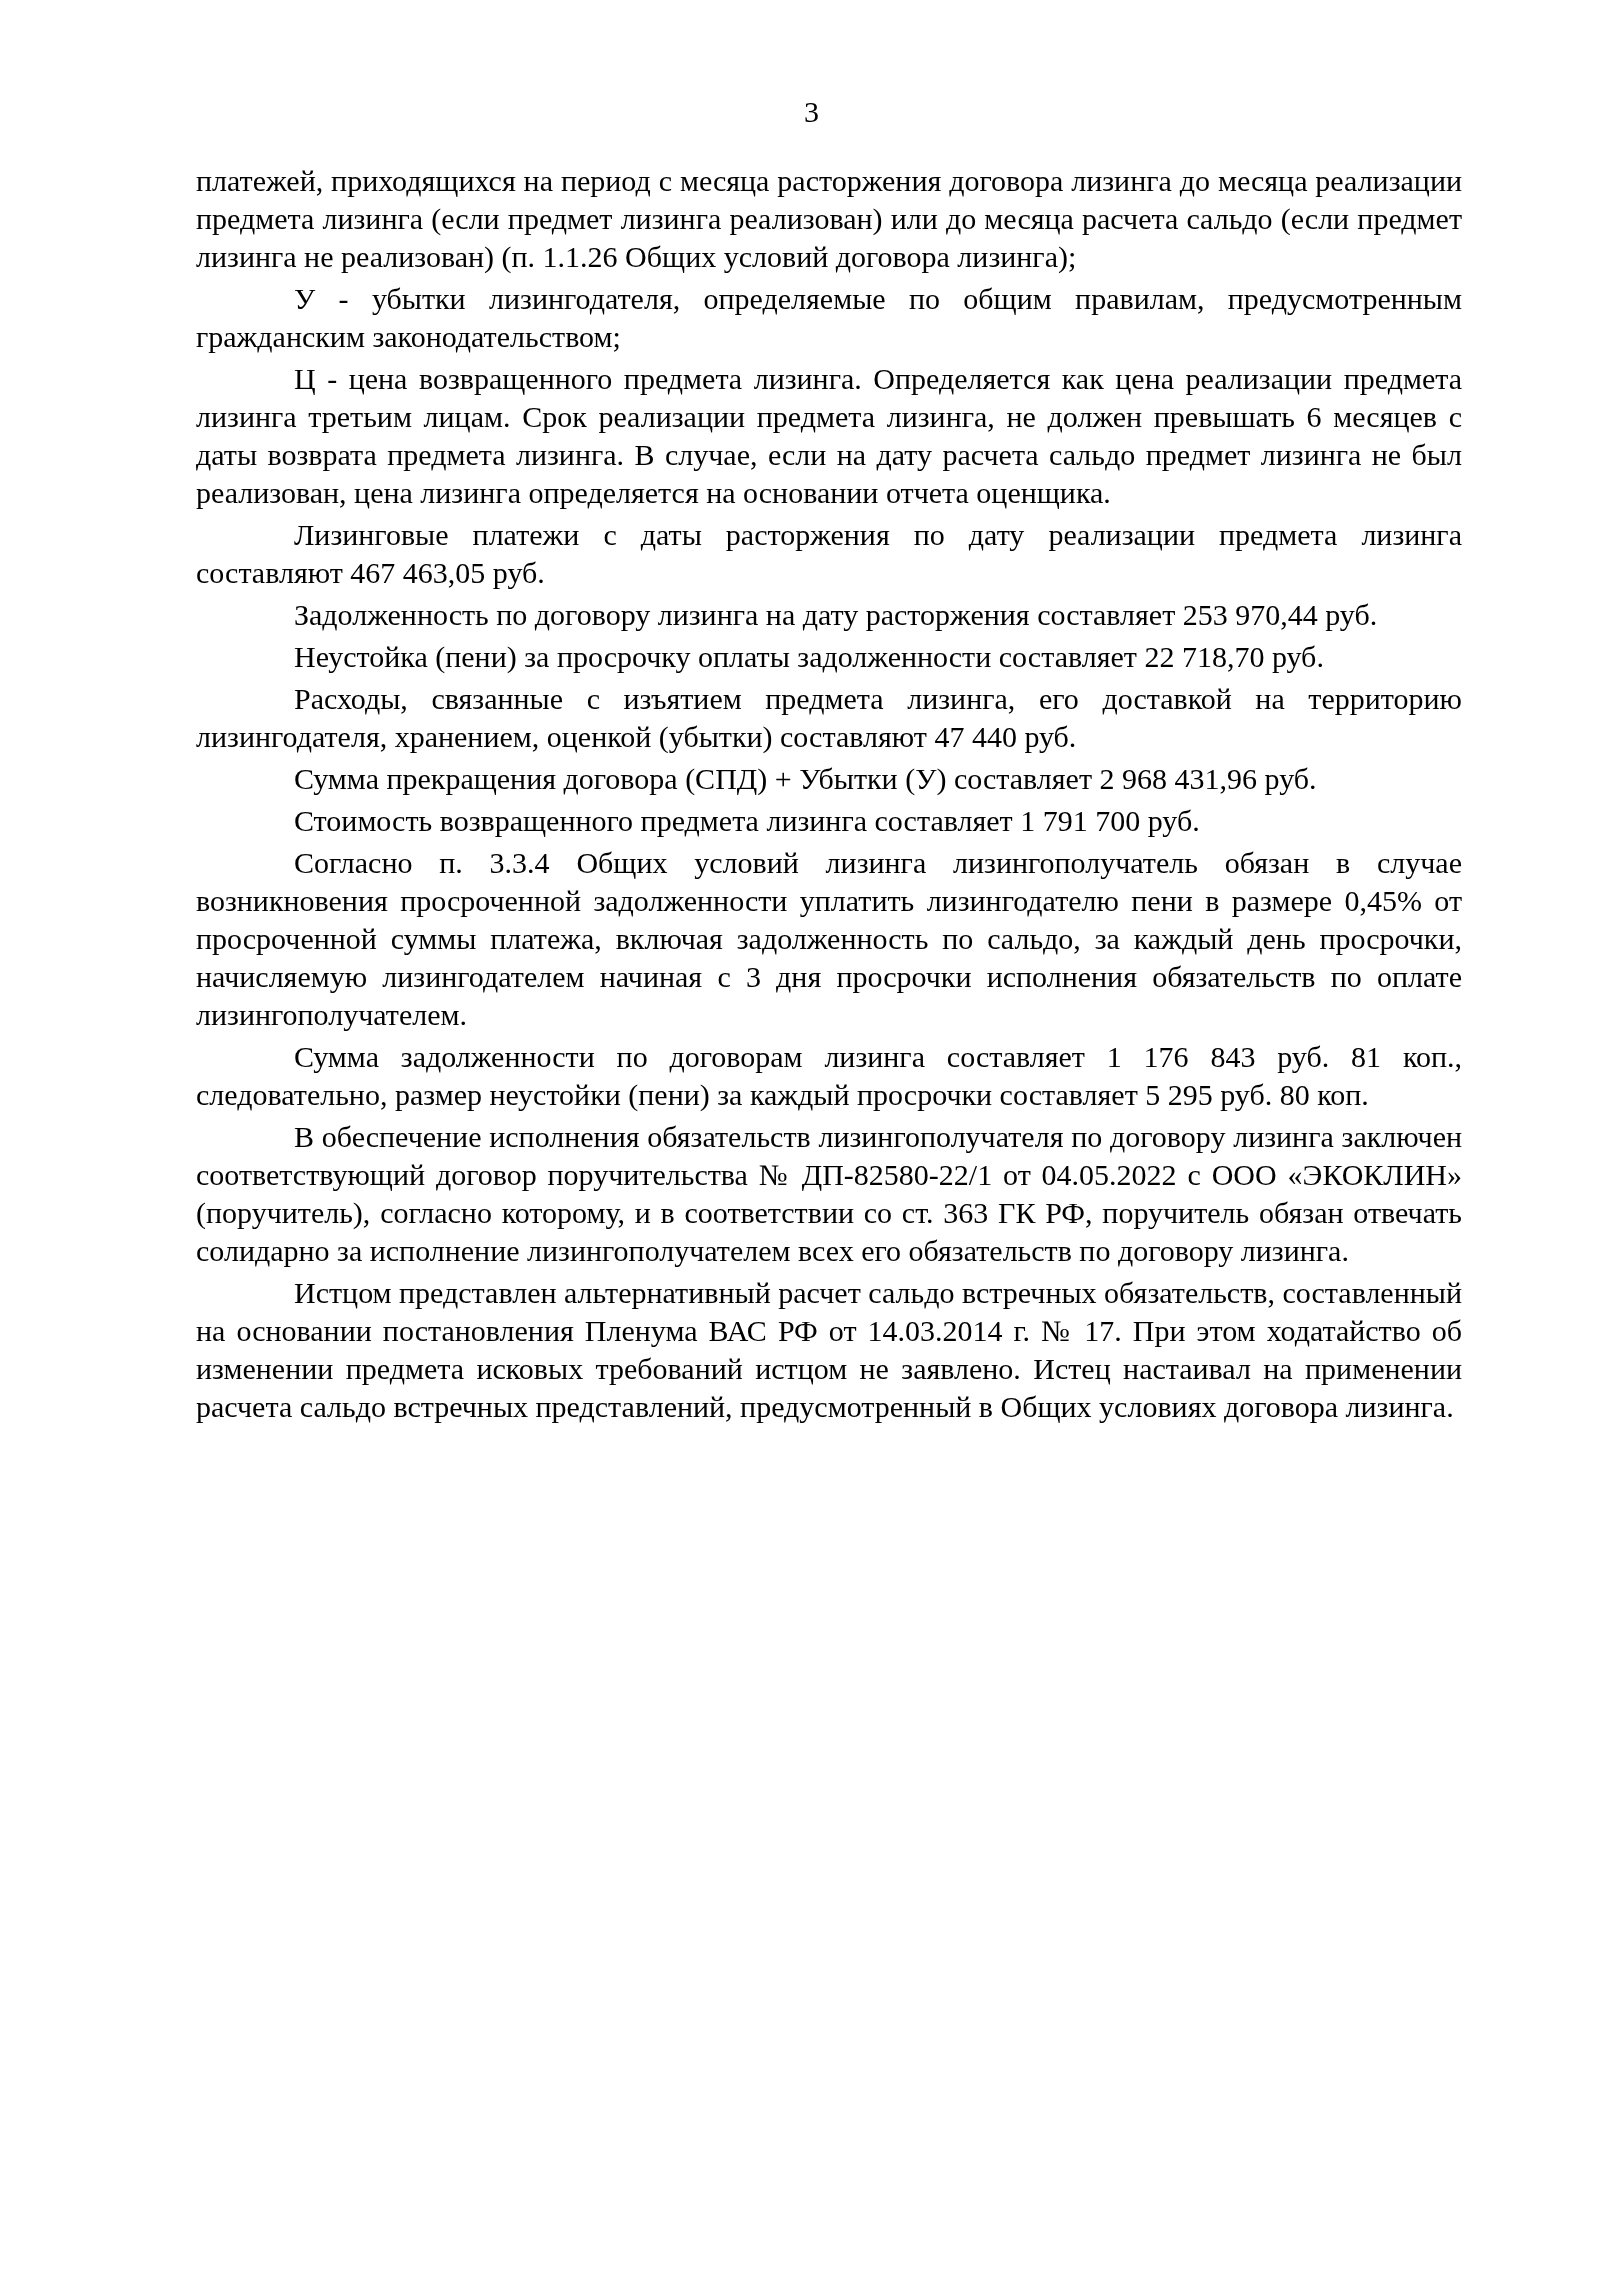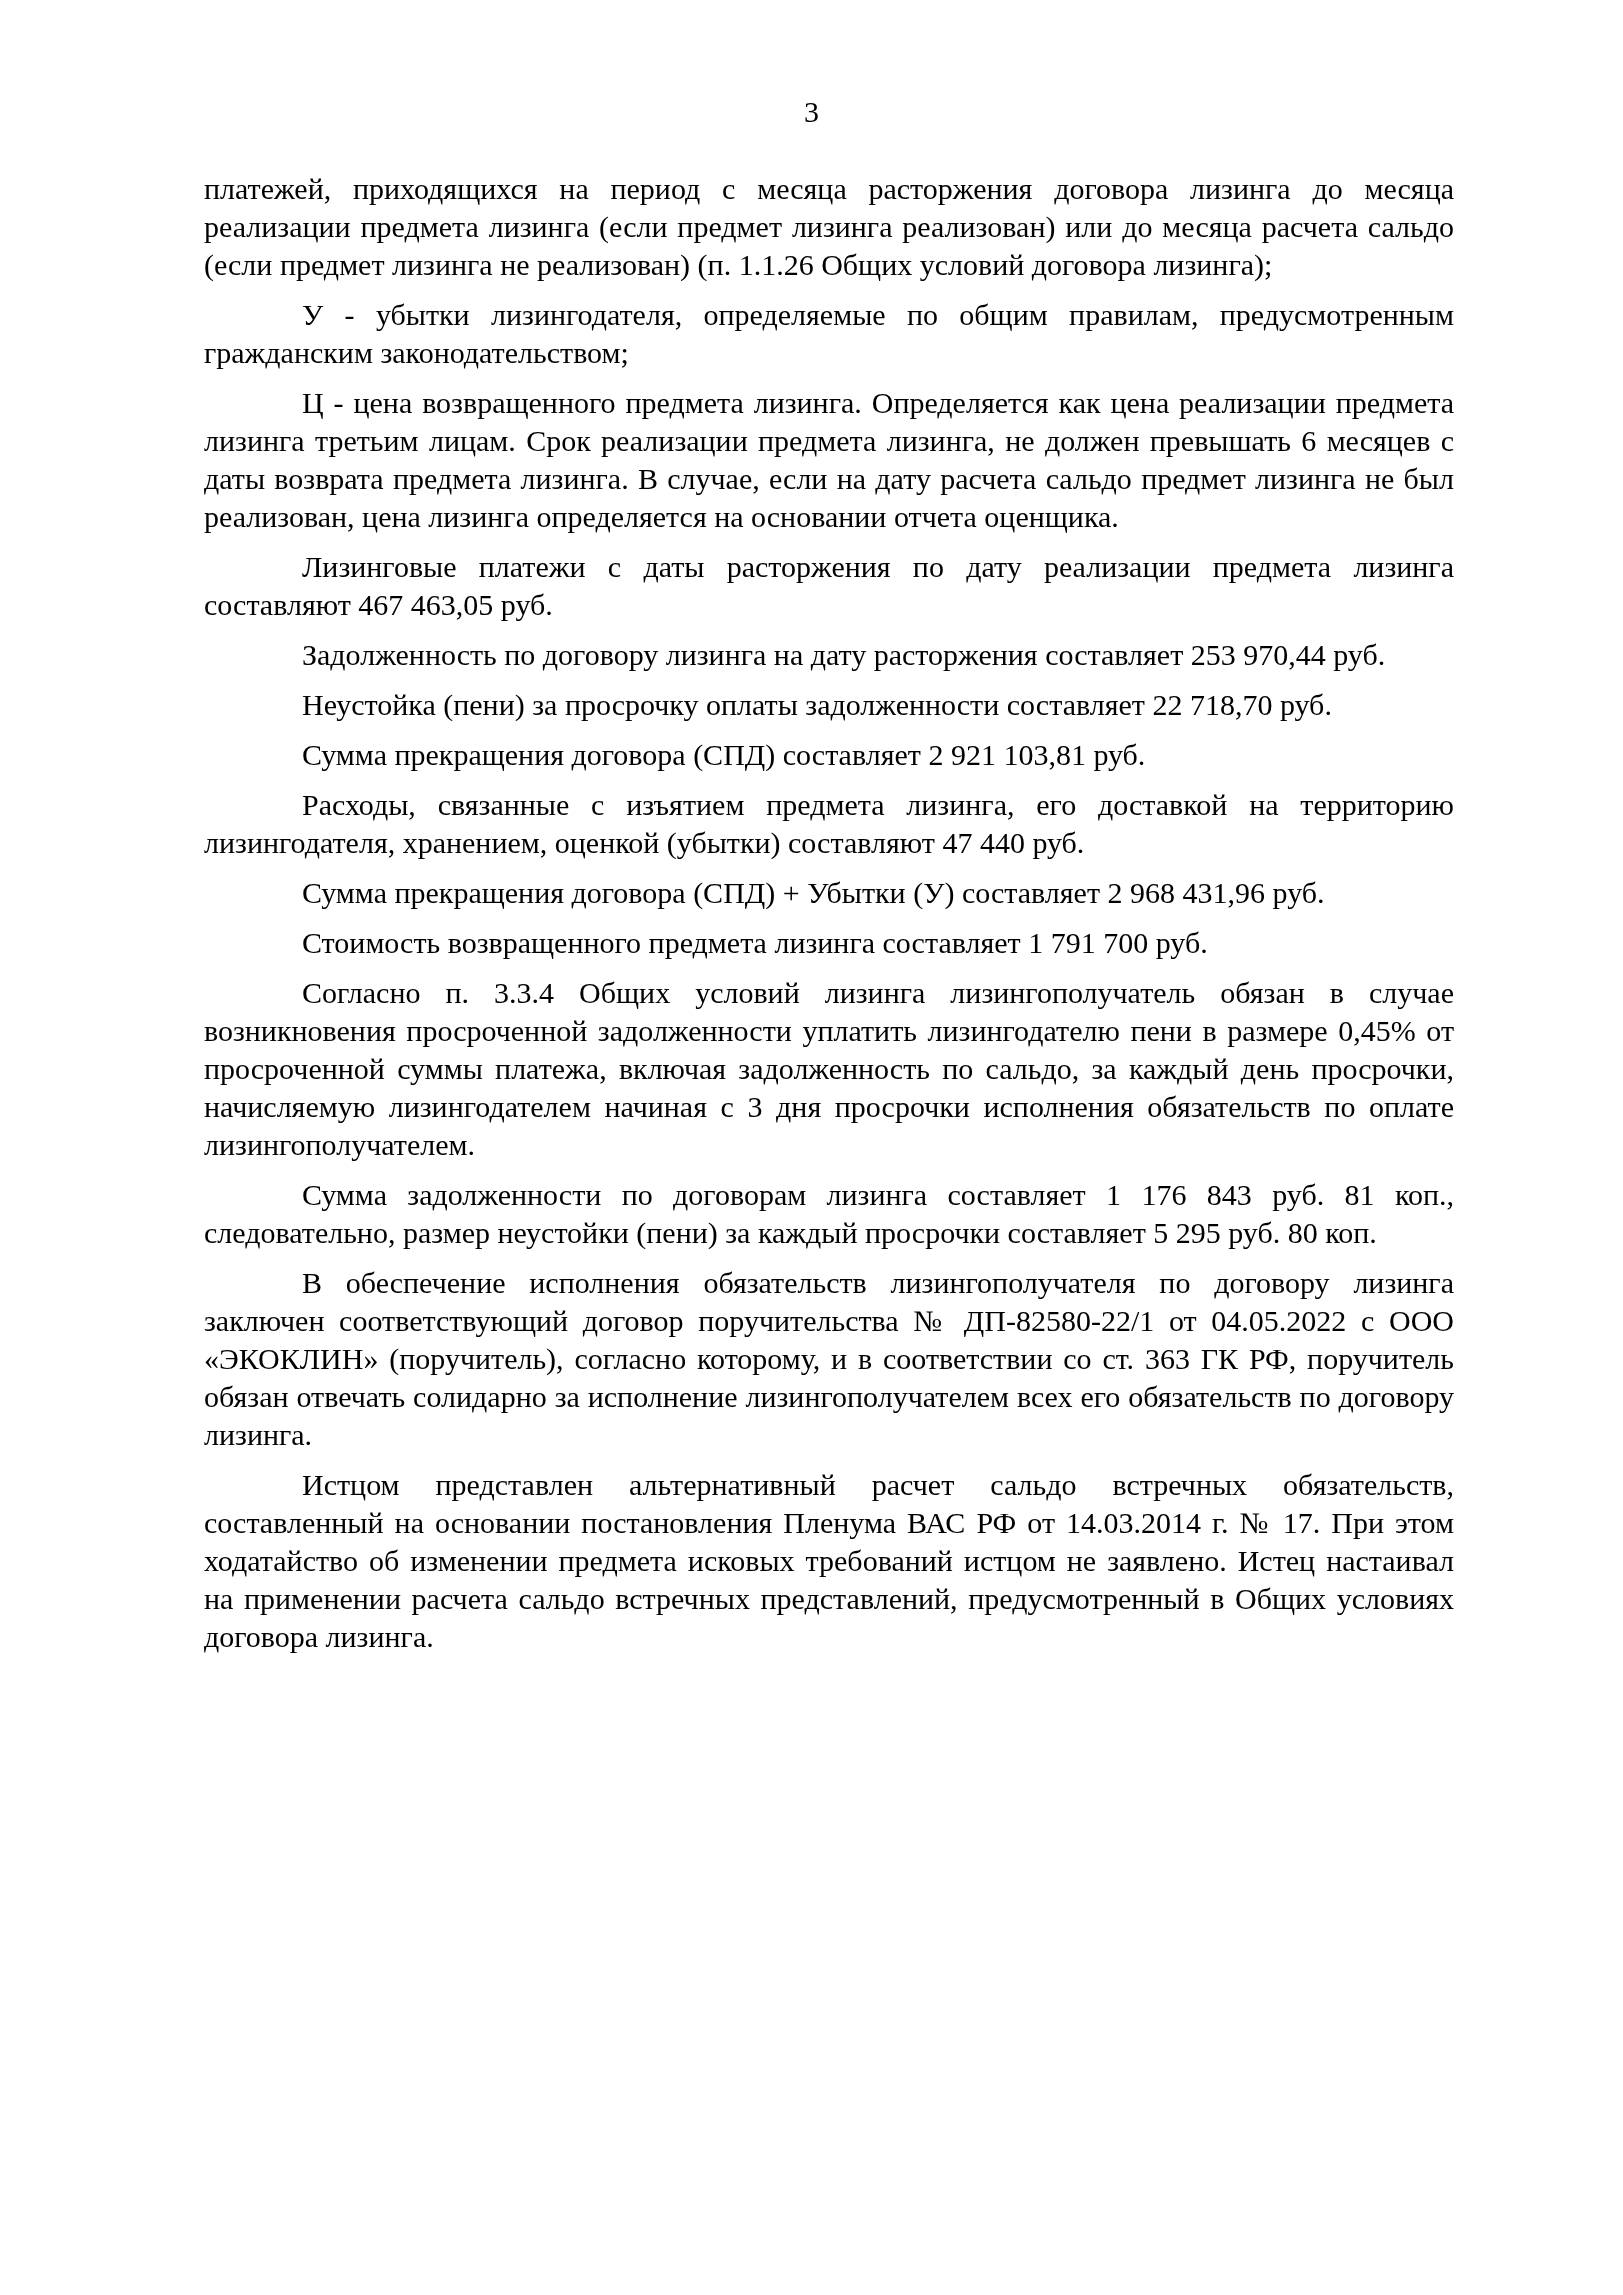--- a/index.html
+++ b/index.html
@@ -26,21 +26,21 @@
     }
     .text-body {
       position: absolute;
       top: 158px;
       left: 192px;
       width: 1274px;
       font-size: 30px;
       line-height: 38px;
     }
     .para {
-      margin: 12px;
+      margin: 4px;
       text-align: justify;
       text-indent: 98px;
       hyphens: none;
     }
     .para.no-indent {
       text-indent: 0;
     }
   </style>
 </head>
 <body>
@@ -48,21 +48,20 @@
 <div class="page">
   <div class="page-number">3</div>
 
   <div class="text-body">
     <p class="para no-indent">платежей, приходящихся на период с месяца расторжения договора лизинга до месяца реализации предмета лизинга (если предмет лизинга реализован) или до месяца расчета сальдо (если предмет лизинга не реализован) (п. 1.1.26 Общих условий договора лизинга);</p>
     <p class="para">У - убытки лизингодателя, определяемые по общим правилам, предусмотренным гражданским законодательством;</p>
     <p class="para">Ц - цена возвращенного предмета лизинга. Определяется как цена реализации предмета лизинга третьим лицам. Срок реализации предмета лизинга, не должен превышать 6 месяцев с даты возврата предмета лизинга. В случае, если на дату расчета сальдо предмет лизинга не был реализован, цена лизинга определяется на основании отчета оценщика.</p>
     <p class="para">Лизинговые платежи с даты расторжения по дату реализации предмета лизинга составляют 467 463,05 руб.</p>
     <p class="para">Задолженность по договору лизинга на дату расторжения составляет 253 970,44 руб.</p>
     <p class="para">Неустойка (пени) за просрочку оплаты задолженности составляет 22 718,70 руб.</p>
-    <p class="para">Сумма прекращения договора (СПД) составляет 2 921 103,81 руб.</p>
     <p class="para">Расходы, связанные с изъятием предмета лизинга, его доставкой на территорию лизингодателя, хранением, оценкой (убытки) составляют 47 440 руб.</p>
     <p class="para">Сумма прекращения договора (СПД) + Убытки (У) составляет 2 968 431,96 руб.</p>
     <p class="para">Стоимость возвращенного предмета лизинга составляет 1 791 700 руб.</p>
     <p class="para">Согласно п. 3.3.4 Общих условий лизинга лизингополучатель обязан в случае возникновения просроченной задолженности уплатить лизингодателю пени в размере 0,45% от просроченной суммы платежа, включая задолженность по сальдо, за каждый день просрочки, начисляемую лизингодателем начиная с 3 дня просрочки исполнения обязательств по оплате лизингополучателем.</p>
     <p class="para">Сумма задолженности по договорам лизинга составляет 1 176 843 руб. 81 коп., следовательно, размер неустойки (пени) за каждый просрочки составляет 5 295 руб. 80 коп.</p>
     <p class="para">В обеспечение исполнения обязательств лизингополучателя по договору лизинга заключен соответствующий договор поручительства № ДП-82580-22/1 от 04.05.2022 с ООО «ЭКОКЛИН» (поручитель), согласно которому, и в соответствии со ст. 363 ГК РФ, поручитель обязан отвечать солидарно за исполнение лизингополучателем всех его обязательств по договору лизинга.</p>
     <p class="para">Истцом представлен альтернативный расчет сальдо встречных обязательств, составленный на основании постановления Пленума ВАС РФ от 14.03.2014 г. № 17. При этом ходатайство об изменении предмета исковых требований истцом не заявлено. Истец настаивал на применении расчета сальдо встречных представлений, предусмотренный в Общих условиях договора лизинга.</p>
   </div>
 </div>
 

